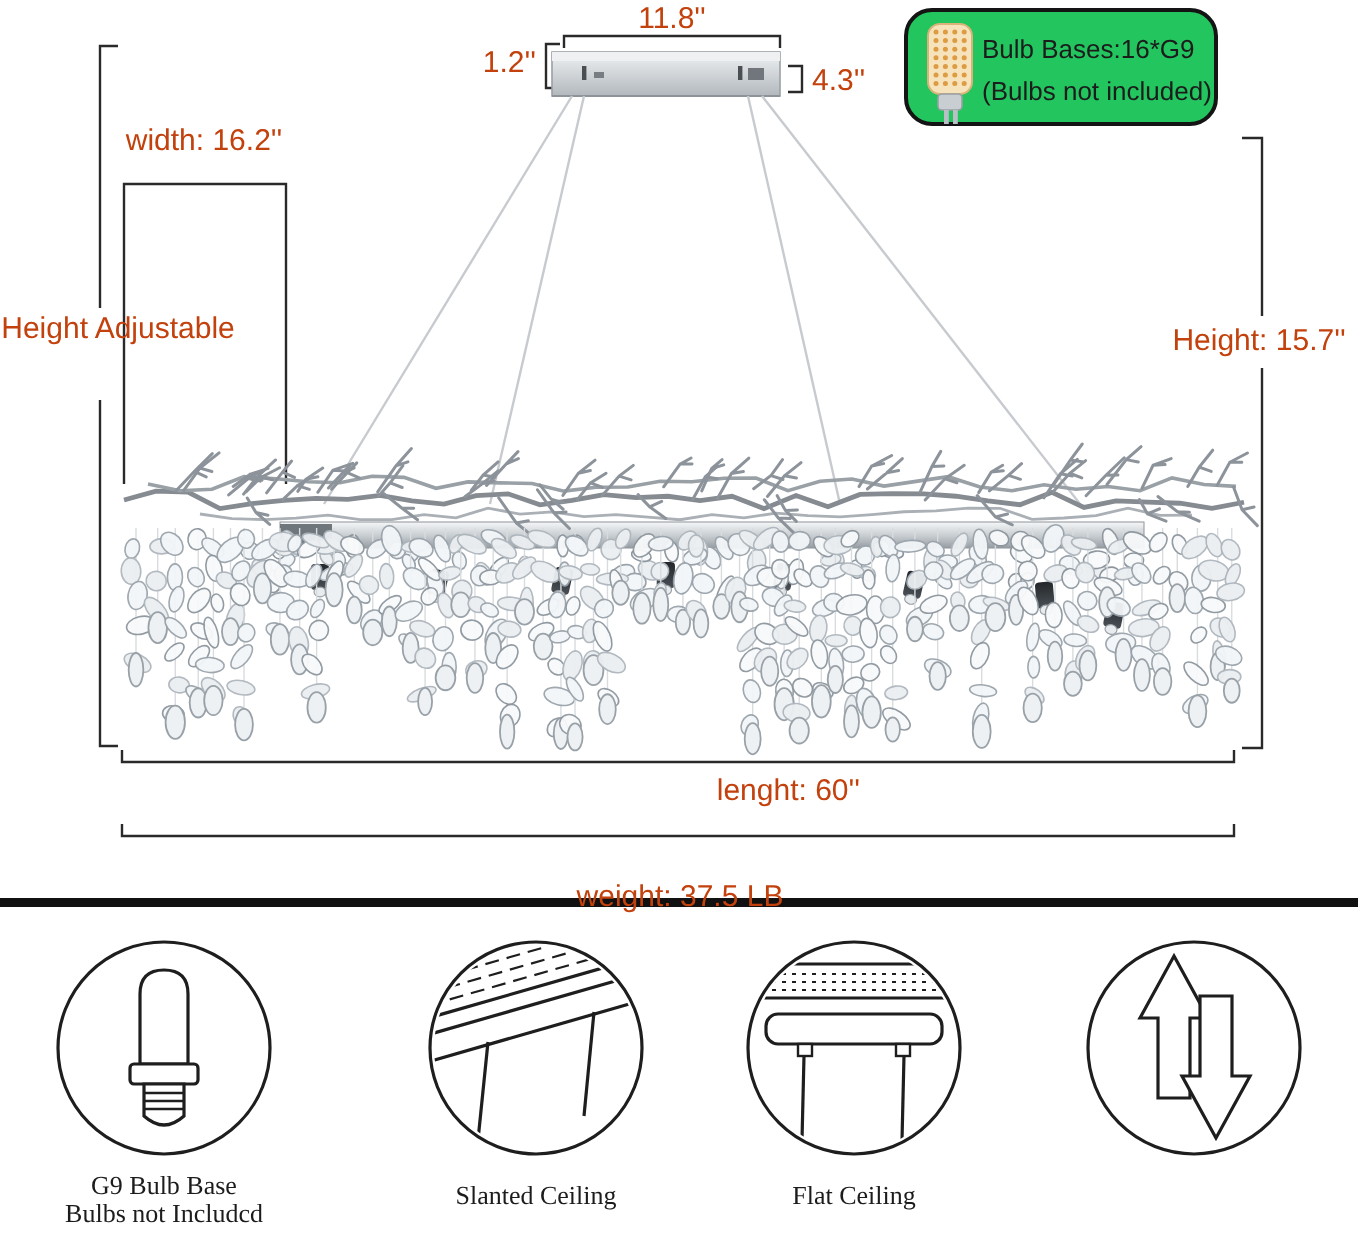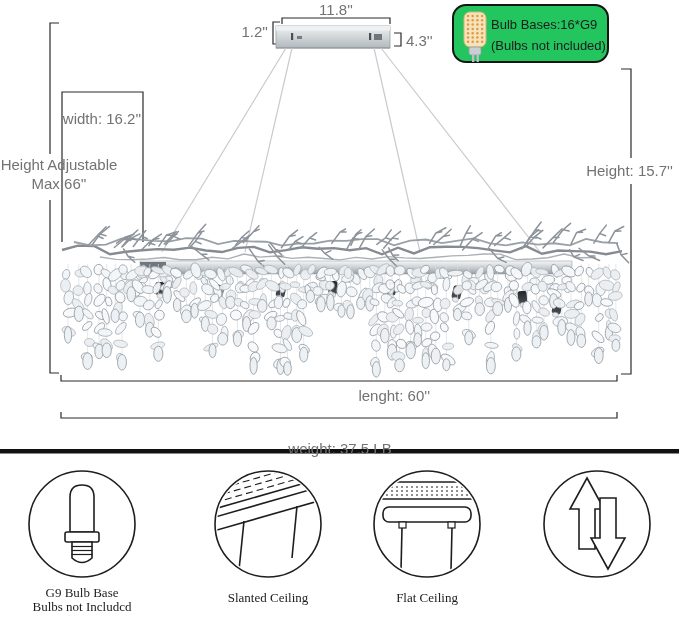--- a/index.html
+++ b/index.html
@@ -1,24 +1,24 @@
 <!DOCTYPE html>
 <html><head>
 <meta charset="utf-8">
 <style>
   html,body{margin:0;padding:0;background:#fff;}
   .canvas{position:relative;width:679px;height:617px;background:#fff;overflow:hidden;
           font-family:"Liberation Sans",sans-serif;color:#1c1c1c;}
   svg{position:absolute;left:0;top:0;}
-  .lbl{position:absolute;font-size:15px;line-height:1.15;color:#737373;white-space:nowrap;}
+  .lbl{position:absolute;font-size:15px;line-height:1.15;color:#c2410c;white-space:nowrap;}
   .ctr{text-align:center;white-space:normal;}
   .dim-11-8{left:282px;top:1px;width:108px;text-align:center;}
   .dim-1-2{left:228px;top:23px;width:40px;text-align:right;}
   .dim-4-3{left:406px;top:32px;}
-  .width-lbl{left:52px;top:62px;width:100px;text-align:center;margin-top:48px;}
+  .width-lbl{left:52px;top:62px;width:100px;text-align:center;}
   .hadj-lbl{left:0px;top:156px;width:118px;text-align:center;line-height:1.25;}
   .height-lbl{left:582px;top:162px;width:95px;text-align:center;}
   .len-lbl{left:250px;top:387px;width:180px;text-align:right;}
   .wgt-lbl{left:250px;top:440px;width:180px;text-align:center;}
   .bulb-box{position:absolute;left:452px;top:4px;width:157px;height:59px;box-sizing:border-box;
             border:2px solid #141414;border-radius:14px;background:#22c55e;}
   .bulb-box-text{position:absolute;left:37px;top:9px;font-size:13px;line-height:1.6;}
   .bulb-box-text span{display:block;}
   .feat-lbl{position:absolute;top:591px;width:150px;text-align:center;font-size:13px;line-height:1.05;font-family:Liberation Serif, serif;}
   .feat-lbl span{display:block;}
@@ -743,21 +743,20 @@
       <span>(Bulbs not included)</span>
     </div>
   </div>
 
   <div class="lbl dim-11-8">11.8''</div>
   <div class="lbl dim-1-2">1.2''</div>
   <div class="lbl dim-4-3">4.3''</div>
   <div class="lbl width-lbl">width: 16.2''</div>
   <div class="lbl hadj-lbl ctr">
     <span style="display:block">Height Adjustable</span>
-    <span style="display:block">Max 66''</span>
   </div>
   <div class="lbl height-lbl">Height: 15.7''</div>
   <div class="lbl len-lbl">lenght: 60''</div>
   <div class="lbl wgt-lbl">weight: 37.5 LB</div>
 
   <div class="feat-lbl f1">
     <span>G9 Bulb Base</span>
     <span>Bulbs not Includcd</span>
   </div>
   <div class="feat-lbl f2">

